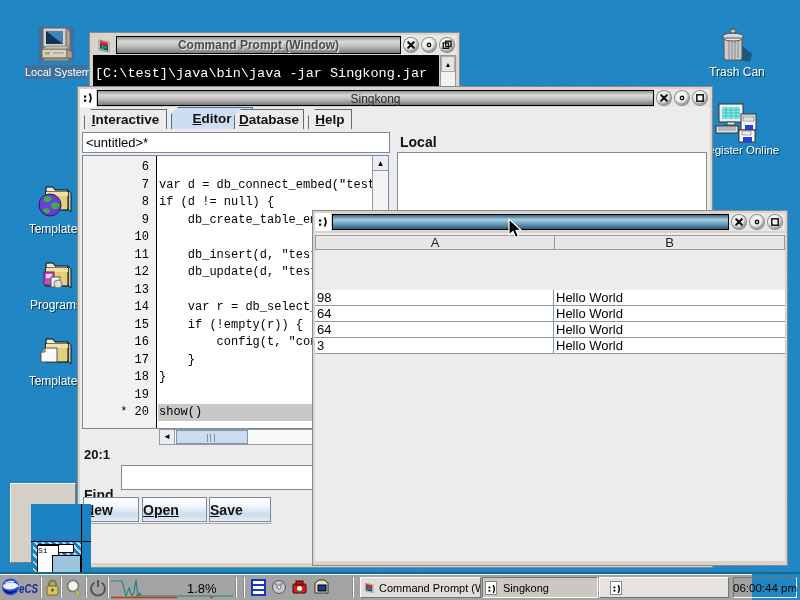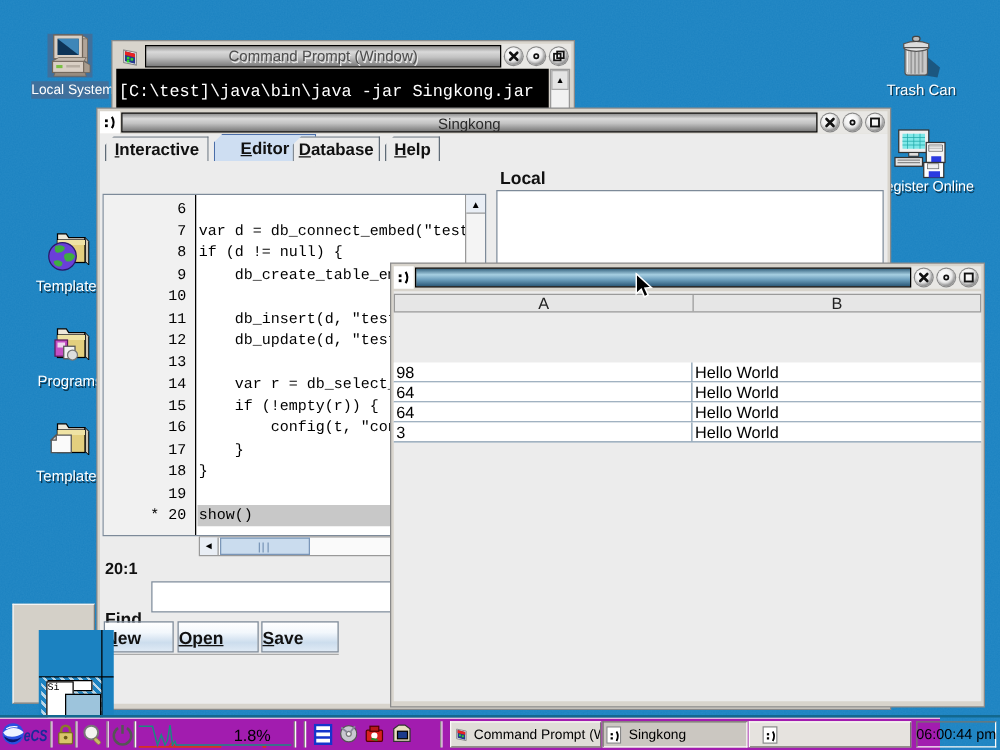--- a/index.html
+++ b/index.html
@@ -19,21 +19,21 @@
 .cbtn svg { position:absolute; left:0; top:0; }
 
 .jpanel { background:#ececec; }
 .tab { position:absolute; clip-path:polygon(7px 0, 100% 0, 100% 100%, 0 100%, 0 7px); border:1px solid #5f6b77; border-bottom:none; background:#ececec; font-weight:bold; font-size:13.5px; color:#111; text-align:center; }
 .tabsel { background:#cedef2; border-color:#4a6da8; }
 .tfield { position:absolute; background:#fff; border:1px solid #7d8a99; font-size:13px; color:#000; }
 .obtn { position:absolute; border:1px solid #7d8a99; background:linear-gradient(180deg,#ffffff 0%,#f2f7fc 35%,#ccdded 70%,#dfeaf5 100%); font-weight:bold; font-size:14px; color:#111; }
 u { text-decoration:underline; }
 .mono { font-family:"Liberation Mono",monospace; }
 
-#tbar { position:absolute; left:0; top:574px; width:752px; height:26px; background:#a21caf; border-top:1px solid #f4f2ee; }
+#tbar { position:absolute; left:0; top:574px; width:752px; height:26px; background:#a3a3a3; border-top:1px solid #f4f2ee; }
 .tsep { position:absolute; top:2px; width:2px; height:21px; border-left:1px solid #8f8d88; border-right:1px solid #fbfaf8; }
 .tbtn { position:absolute; top:2px; height:21px; background:#e0ddd8; border:1px solid; border-color:#fbfaf8 #77756f #77756f #fbfaf8; font-size:11px; color:#000; display:flex; align-items:center; overflow:hidden; white-space:nowrap; }
 .smico { width:12px; height:14px; background:#fff; border:1px solid #888; font-family:"Liberation Mono",monospace; font-size:8px; font-weight:bold; text-align:center; line-height:12px; letter-spacing:-1px; flex:none; }
 </style></head>
 <body>
 <div id="desk">
 
 <svg class="abs" width="800" height="600" style="left:0;top:0;opacity:.12">
 <filter id="n">
         <feTurbulence type="fractalNoise" baseFrequency="0.9" numOctaves="2"></feTurbulence>
@@ -126,21 +126,21 @@
       <svg width="17" height="17" viewBox="0 0 17 17">
         <polygon points="3,3 13,5 13,15 3,13" fill="#fff" stroke="#888" stroke-width="1"></polygon>
         <polygon points="4,4 12,6 12,14 4,12" fill="#243a8c"></polygon>
         <polygon points="4,4 12,6 12,9 4,7" fill="#e82222"></polygon>
         <rect x="5.5" y="8.5" width="2" height="2" fill="#2ad82a"></rect>
             <rect x="8.5" y="9.5" width="2" height="2" fill="#2ad82a"></rect>
             <rect x="5.5" y="11" width="2" height="2" fill="#2ad82a"></rect>
       </svg>
     </div>
     <div class="gradbar-i" style="height:18px;">
-          <div class="ttext" style="font-weight:normal;color:#4c4c4c;text-shadow:1px 1px 0 #e8e8e8;">Command Prompt (Window)</div>
+          <div class="ttext" style="font-weight:bold;color:#4c4c4c;text-shadow:1px 1px 0 #e8e8e8;">Command Prompt (Window)</div>
         </div>
     <div class="wbtns">
       <div class="cbtn">
             <svg width="14" height="14">
               <path d="M4.2 4.2 L9.8 9.8 M9.8 4.2 L4.2 9.8" stroke="#111" stroke-width="2.1" stroke-linecap="round"></path>
             </svg>
           </div>
       <div class="cbtn">
             <svg width="14" height="14">
               <circle cx="7" cy="7" r="1.7" fill="none" stroke="#111" stroke-width="1.4"></circle>
@@ -192,20 +192,21 @@
           </div>
     </div>
   </div>
   <div class="abs jpanel" style="left:2px;top:20px;width:630px;height:456px;">
 
     <div class="tab" style="left:4px;top:2px;width:83px;height:20px;line-height:20px;"><u>I</u>nteractive</div>
     <div class="tab tabsel" style="left:91px;top:0px;width:82px;height:22px;line-height:22px;"><u>E</u>ditor</div>
     <div class="tab" style="left:154px;top:2px;width:70px;height:20px;line-height:20px;"><u>D</u>atabase</div>
     <div class="tab" style="left:228px;top:2px;width:44px;height:20px;line-height:20px;"><u>H</u>elp</div>
 
+    <div class="tfield" style="left:2px;top:25px;width:308px;height:21px;line-height:19px;padding-left:3px;">&lt;untitled&gt;*</div>
 
     <div class="abs" style="left:2px;top:48px;width:307px;height:274px;border:1px solid #7d8a99;background:#fff;overflow:hidden;">
       <div class="abs mono" style="left:0;top:0;width:74px;height:272px;background:#f1f1f1;border-right:1px solid #000;font-size:12px;line-height:17.5px;text-align:right;padding:3px 7px 0 0;color:#000;">6<br>7<br>8<br>9<br>10<br>11<br>12<br>13<br>14<br>15<br>16<br>17<br>18<br>19<br>* 20</div>
       <div class="abs" style="left:75px;top:248px;width:215px;height:17px;background:#c8c8c8;"></div>
       <div class="abs mono" style="left:76px;top:0;width:213px;height:272px;font-size:12px;line-height:17.5px;white-space:pre;color:#000;padding-top:3px;">
 var d = db_connect_embed("test"
 if (d != null) {
     db_create_table_embed(d, "t
 
     db_insert(d, "test", "1", "

